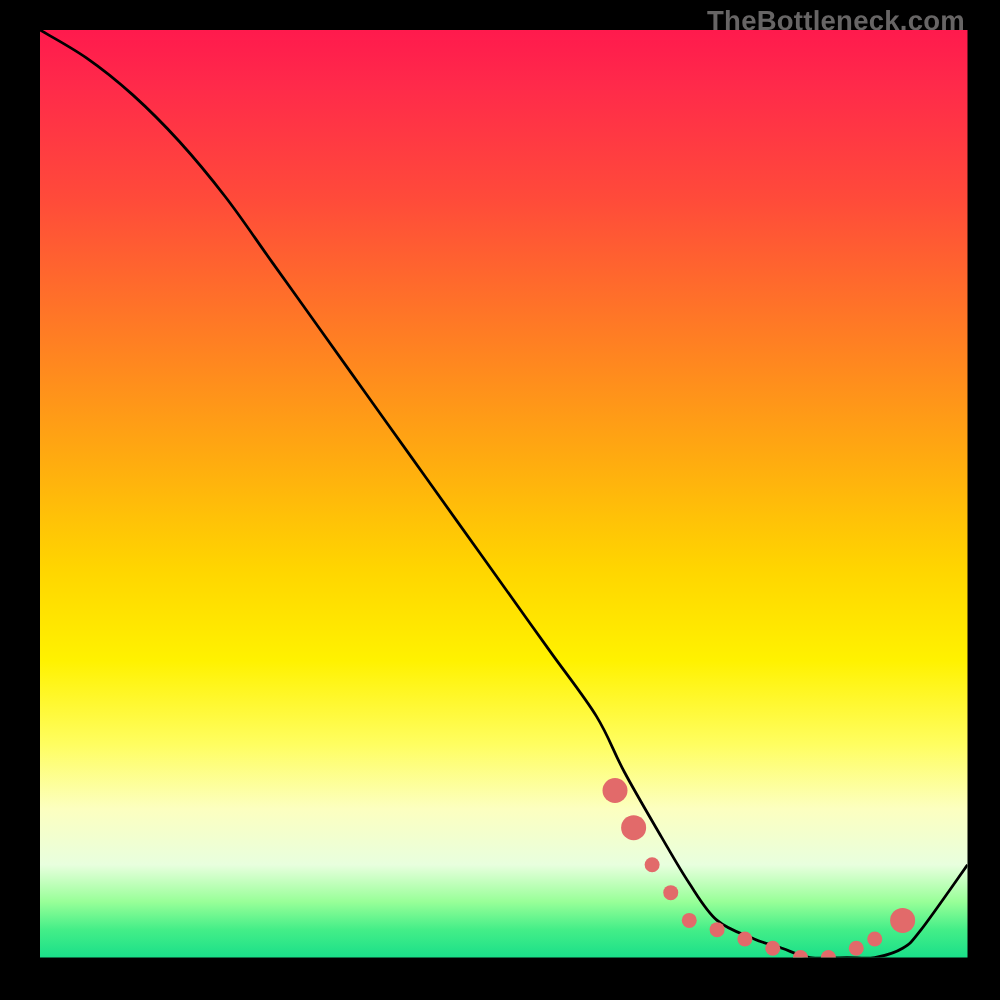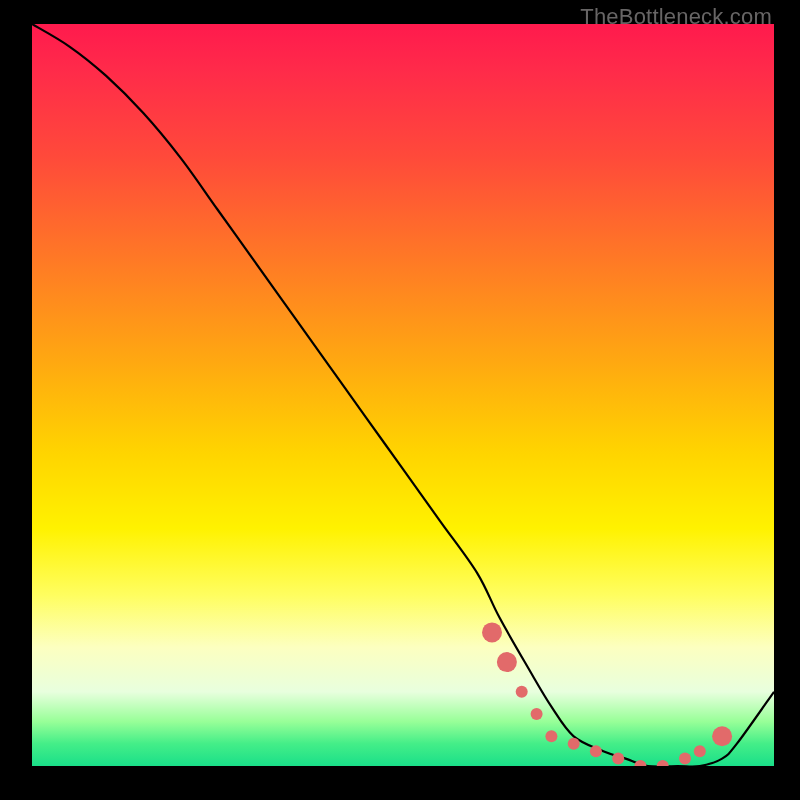--- a/index.html
+++ b/index.html
@@ -38,21 +38,21 @@
       #44ee88 97%,
       #1adf89 100%
     );
   }
   .attribution {
     position: absolute;
     top: 4px;
     right: 28px;
     color: #676565;
     font-size: 22px;
-    font-weight: 400;
+    font-weight: 700;
     letter-spacing: 0.2px;
   }
   svg.curve {
     position: absolute;
     left: 0;
     top: 0;
     width: 742px;
     height: 742px;
   }
 </style>

